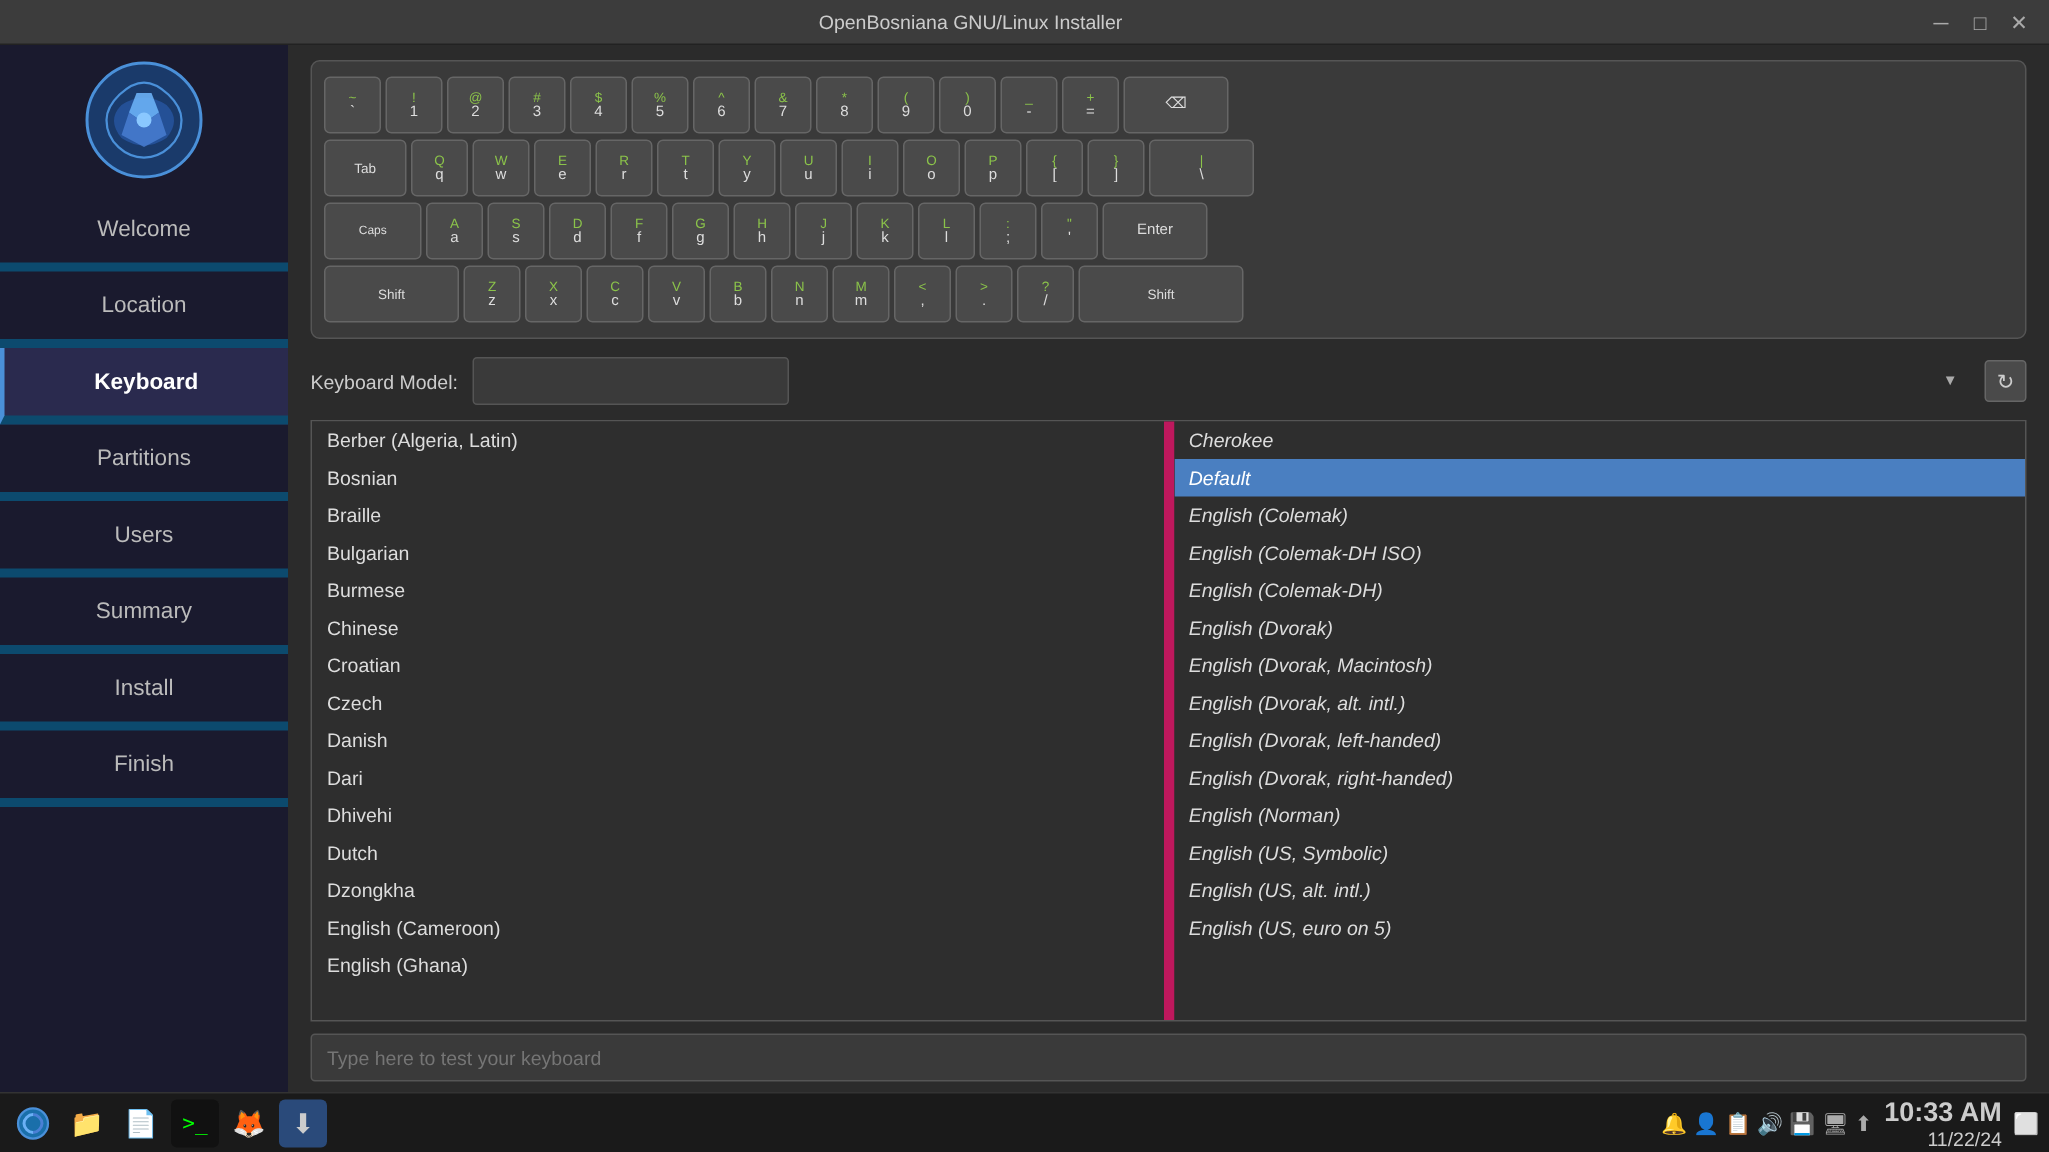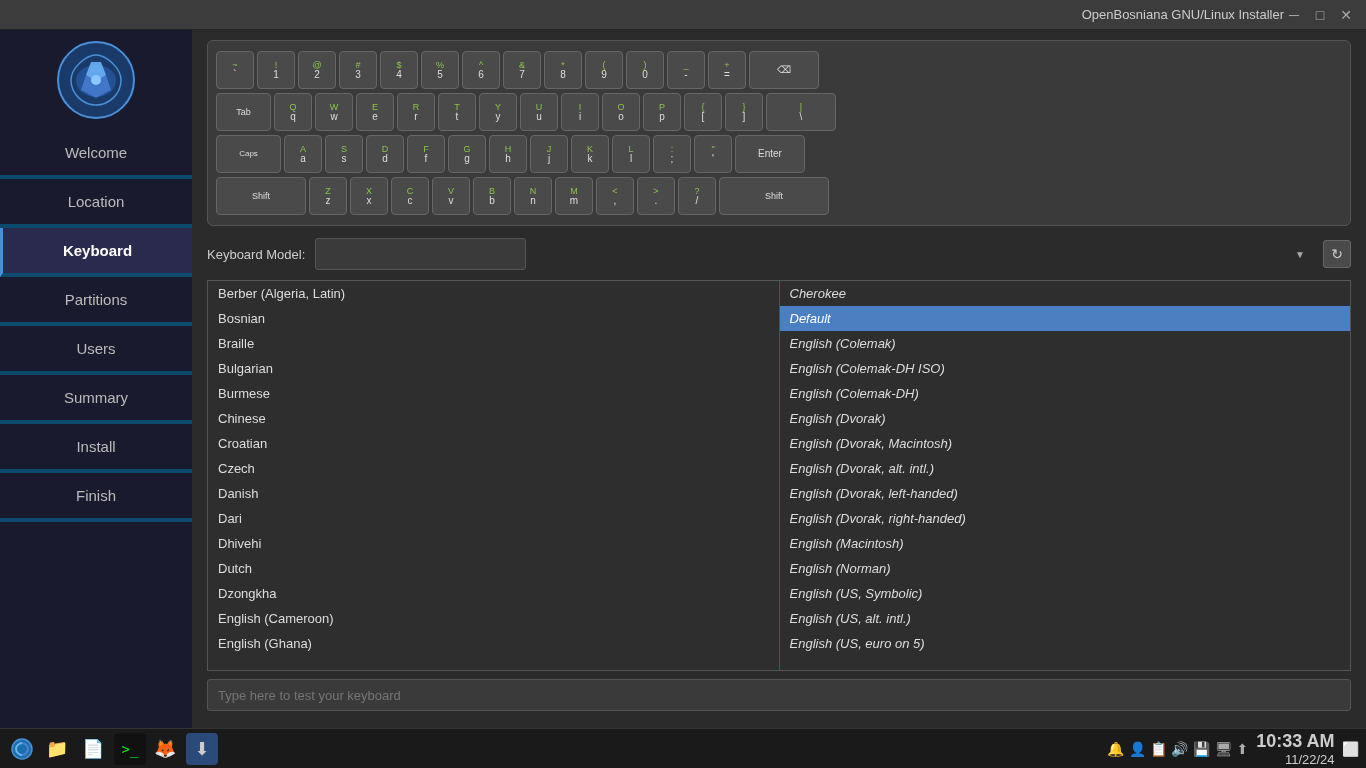--- a/index.html
+++ b/index.html
@@ -8,21 +8,21 @@
     
     .titlebar {
       height: 30px;
       background: #3c3c3c;
       display: flex;
       align-items: center;
       justify-content: space-between;
       padding: 0 10px;
       border-bottom: 1px solid #222;
     }
-    .titlebar-title { flex: 1; text-align: right; font-size: 13px; color: #ccc; }
+    .titlebar-title { flex: 1; text-align: center; font-size: 13px; color: #ccc; }
     .titlebar-controls { display: flex; gap: 6px; }
     .titlebar-btn { width: 20px; height: 20px; background: none; border: none; color: #aaa; cursor: pointer; font-size: 14px; display: flex; align-items: center; justify-content: center; }
 
     
     .main-container { display: flex; height: 738px; }
 
     
     .sidebar {
       width: 192px;
       background: #1a1a2e;
@@ -40,21 +40,21 @@
       justify-content: center;
     }
     .sidebar-logo svg { width: 80px; height: 80px; }
     .sidebar-nav { width: 100%; display: flex; flex-direction: column; }
     .sidebar-item {
       padding: 14px 10px;
       text-align: center;
       font-size: 15px;
       color: #bbb;
       cursor: pointer;
-      border-bottom: 4px solid #0c4a6e;
+      border-bottom: 6px solid #0c4a6e;
     }
     .sidebar-item.active { background: #2a2a4e; color: #fff; font-weight: bold; border-left: 3px solid #4a90d9; }
     .sidebar-about {
       margin-top: auto;
       padding: 10px;
       font-size: 12px;
       color: #888;
       display: flex;
       align-items: center;
       gap: 4px;
@@ -148,21 +148,21 @@
       position: absolute;
       right: 8px; top: 50%; transform: translateY(-50%);
       pointer-events: none;
       color: #aaa;
       font-size: 10px;
     }
     .list-pane {
       flex: 1;
       background: #2e2e2e;
       overflow-y: auto;
-      border-right: 1px solid #be185d;
+      border-right: 7px solid #be185d;
     }
     .list-pane:last-child { border-right: none; font-style: italic; }
     .list-item {
       padding: 5px 10px;
       font-size: 13px;
       color: #ddd;
       cursor: pointer;
       white-space: nowrap;
     }
     .list-item.selected { background: #4a7fc1; color: #fff; }
@@ -170,21 +170,21 @@
     
     .test-input {
       width: 100%;
       height: 32px;
       background: #3a3a3a;
       border: 1px solid #555;
       color: #888;
       padding: 0 10px;
       font-size: 13px;
       border-radius: 3px;
-      margin-bottom: 10px;
+      margin-bottom: 0;
     }
 
     
     .bottom-bar {
       display: flex;
       justify-content: flex-end;
       gap: 8px;
       padding: 8px 0 0 0;
     }
     .btn {
@@ -551,21 +551,20 @@
         <div class="list-item">Cherokee</div>
         <div class="list-item selected">Default</div>
         <div class="list-item">English (Colemak)</div>
         <div class="list-item">English (Colemak-DH ISO)</div>
         <div class="list-item">English (Colemak-DH)</div>
         <div class="list-item">English (Dvorak)</div>
         <div class="list-item">English (Dvorak, Macintosh)</div>
         <div class="list-item">English (Dvorak, alt. intl.)</div>
         <div class="list-item">English (Dvorak, left-handed)</div>
         <div class="list-item">English (Dvorak, right-handed)</div>
-        <div class="list-item">English (Macintosh)</div>
         <div class="list-item">English (Norman)</div>
         <div class="list-item">English (US, Symbolic)</div>
         <div class="list-item">English (US, alt. intl.)</div>
         <div class="list-item">English (US, euro on 5)</div>
 
       </div>
     </div>
 
     <input type="text" class="test-input" placeholder="Type here to test your keyboard" style="">
 

